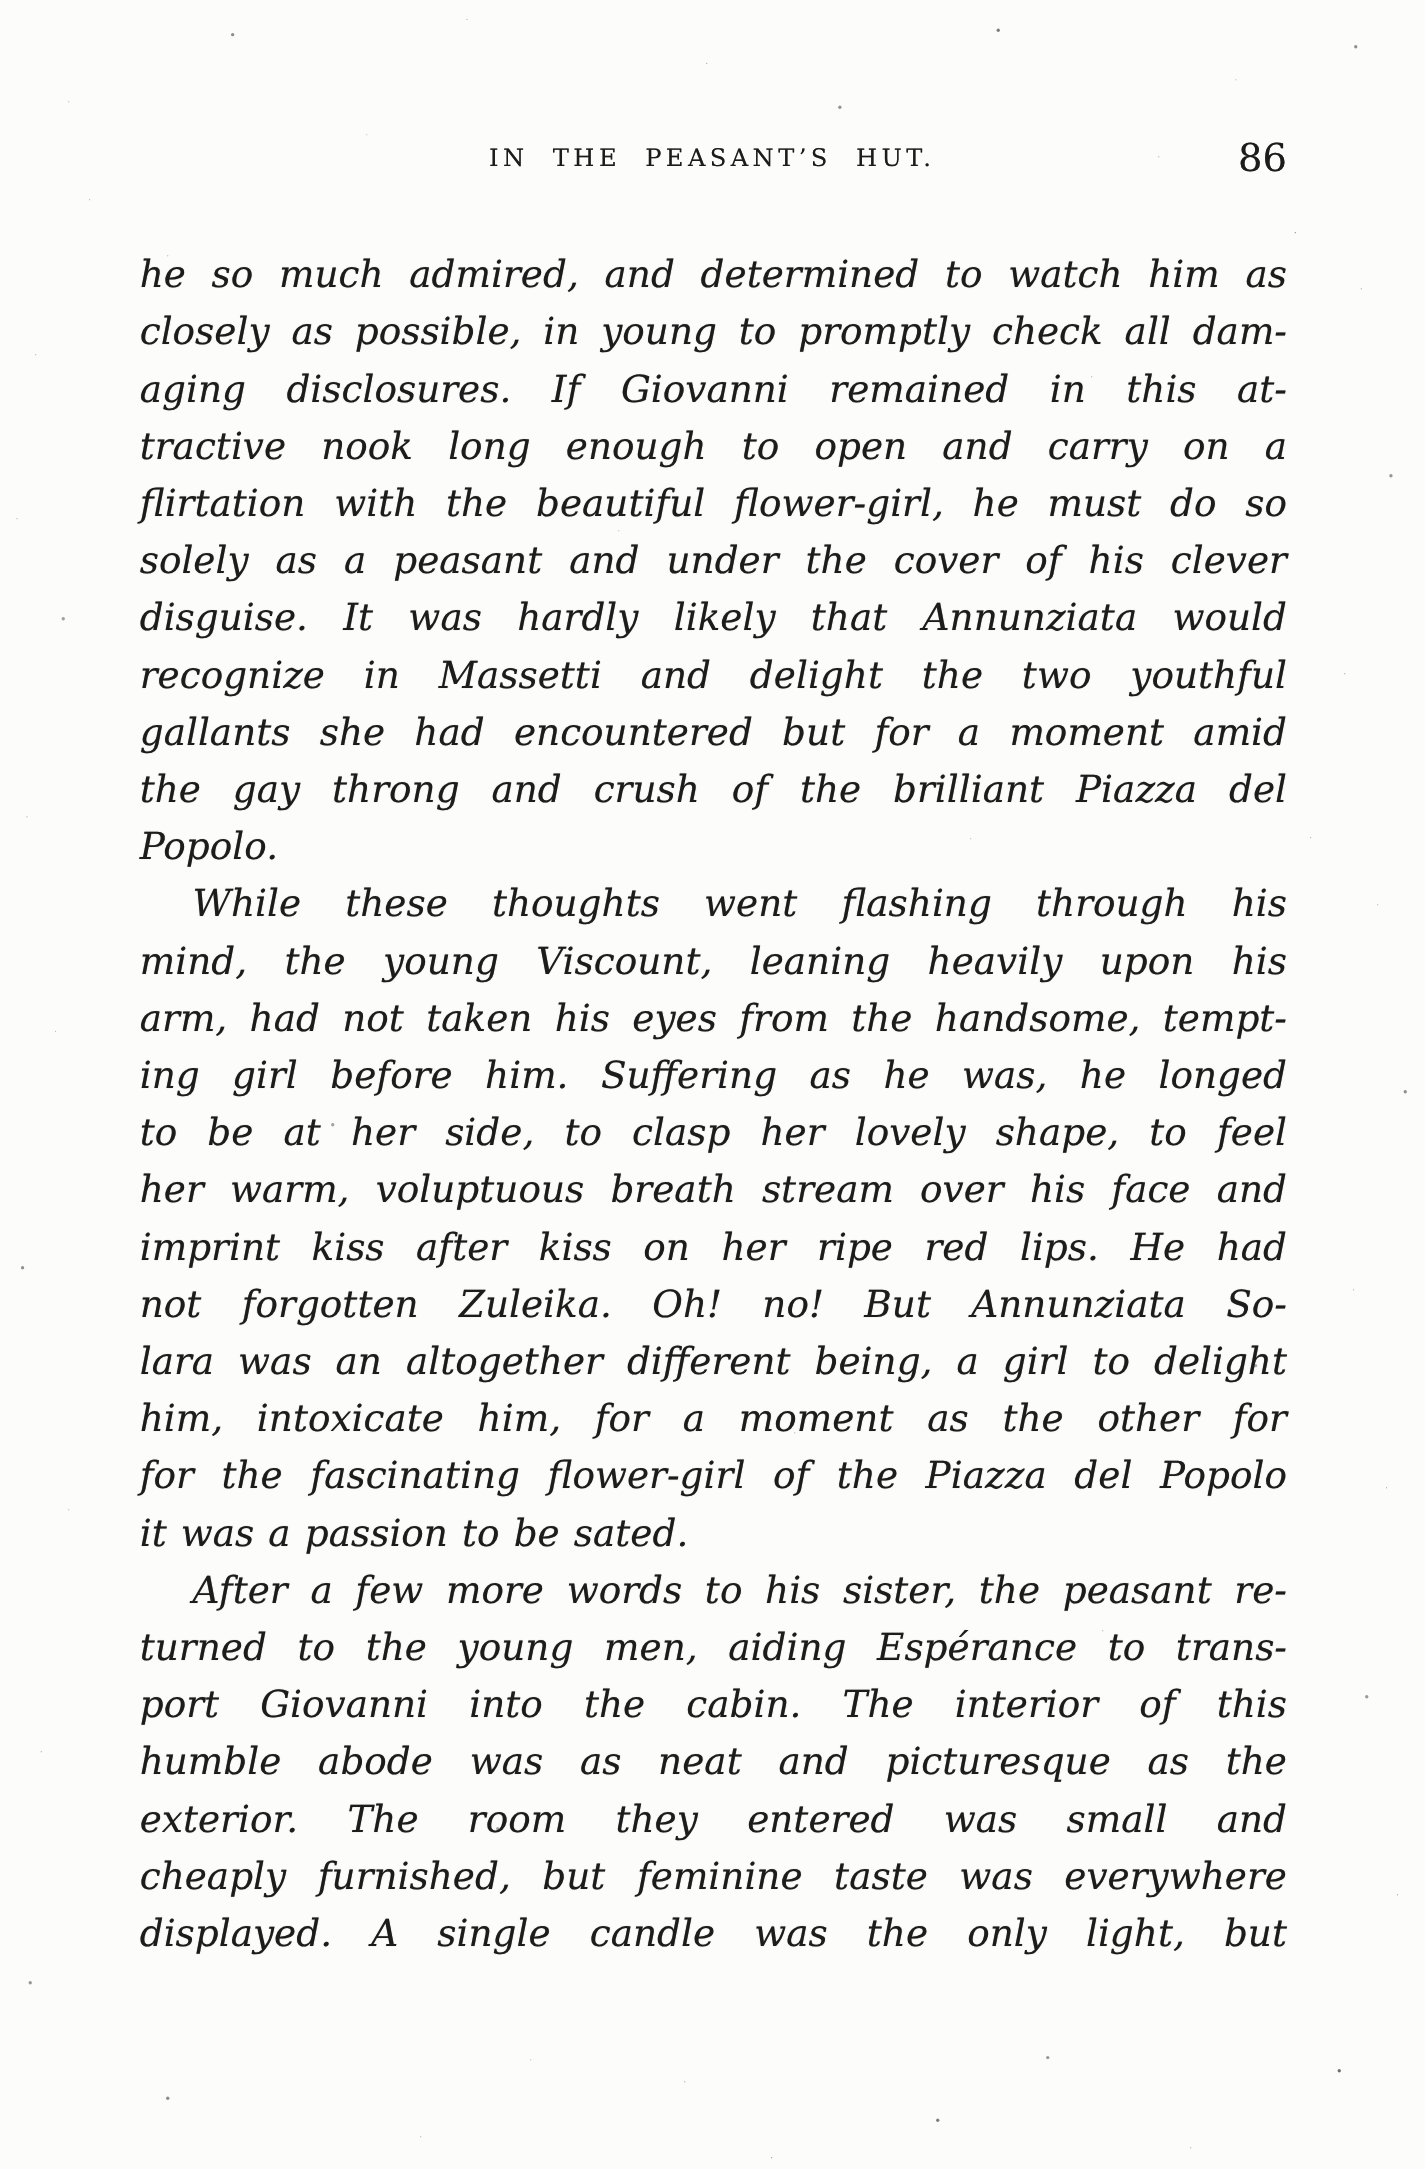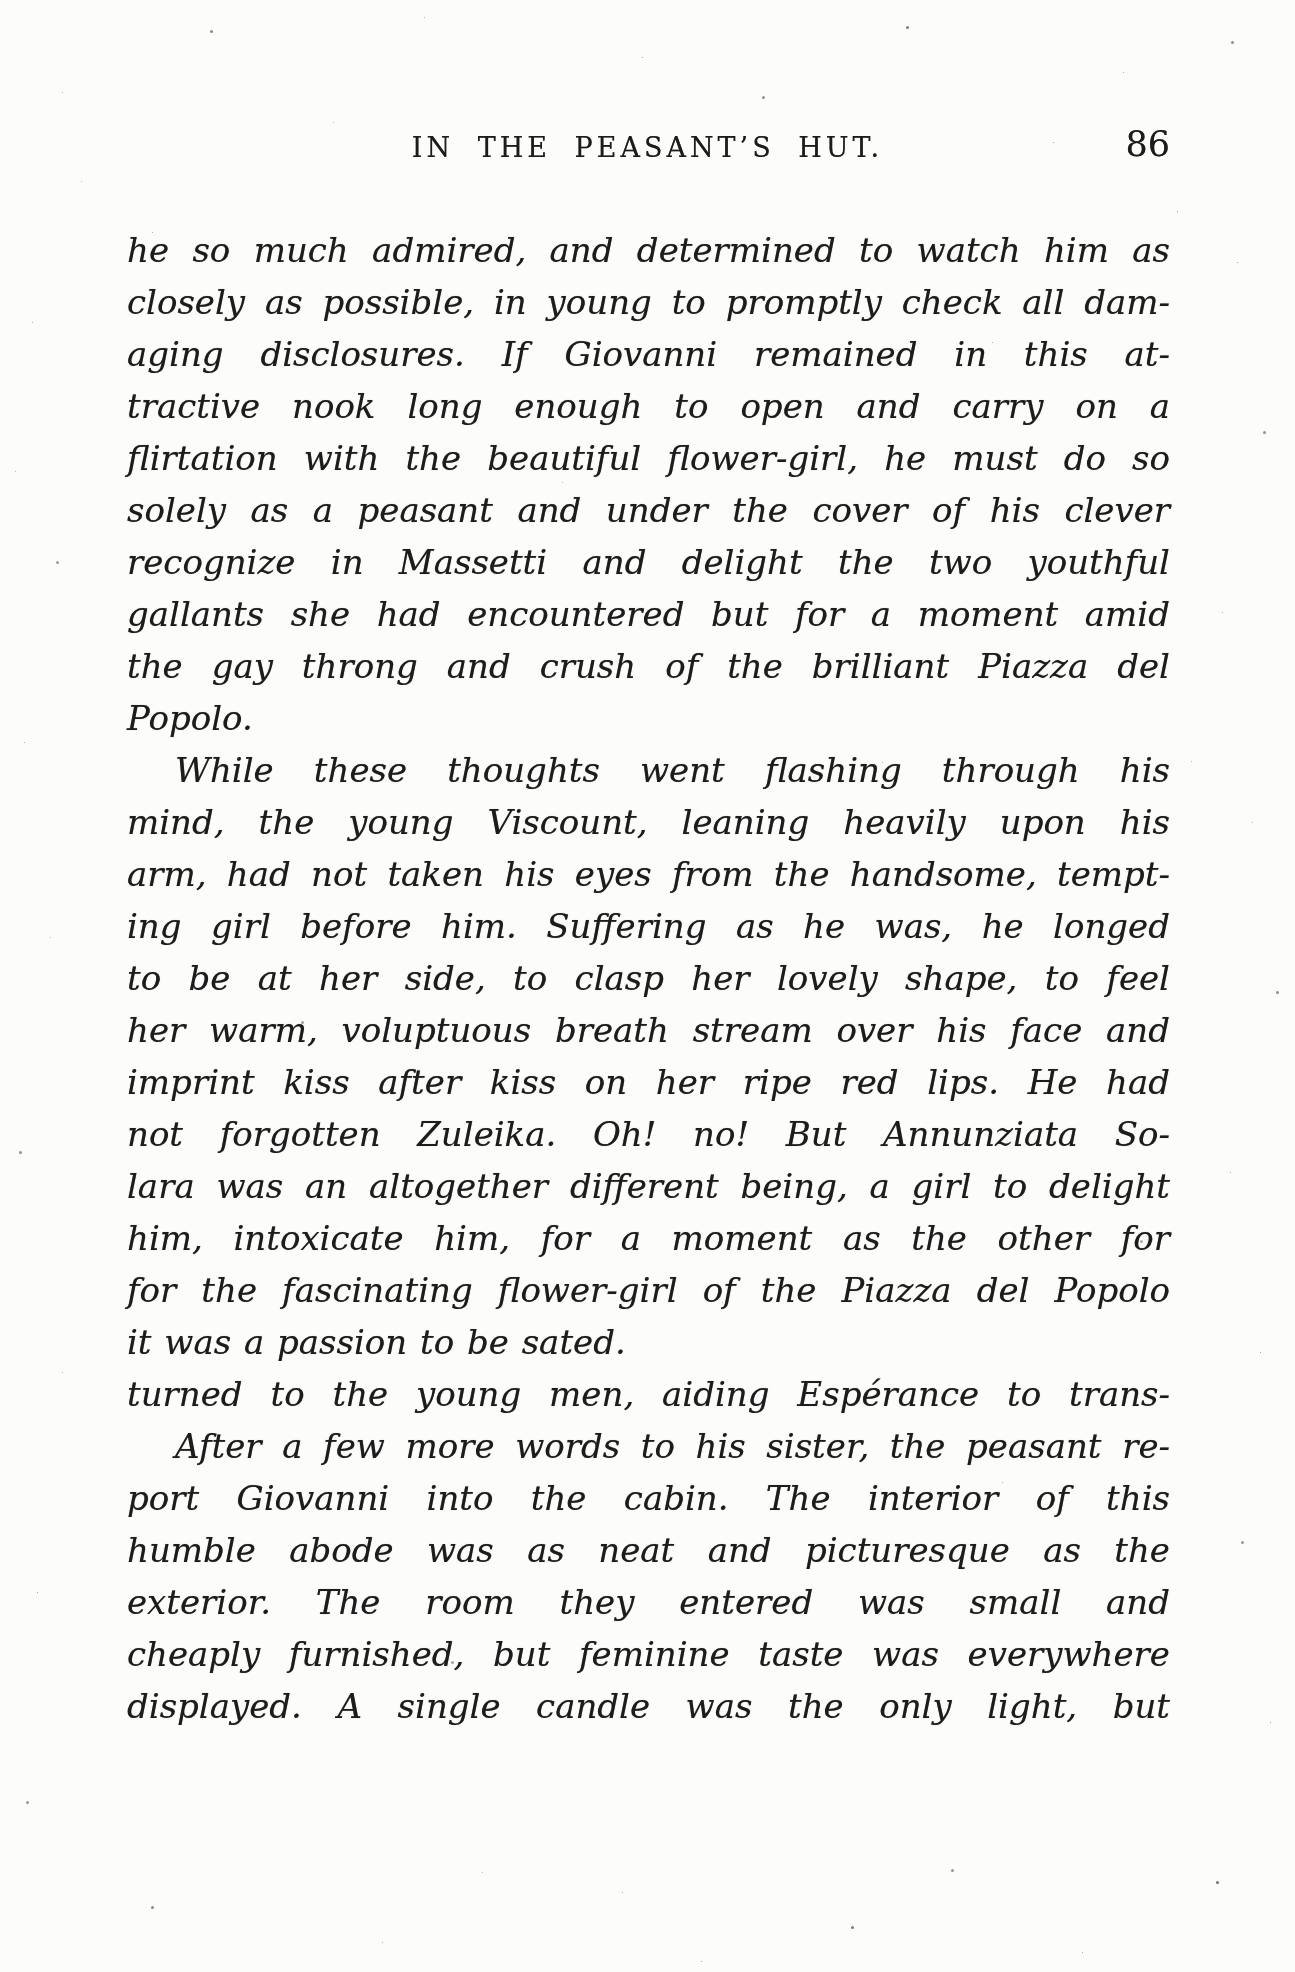--- a/index.html
+++ b/index.html
@@ -21,21 +21,21 @@
     inset: 0;
     overflow: hidden;
   }
   
   .running-head {
     position: absolute;
     top: 132px;
     left: 0;
     width: 100%;
     text-align: center;
-    font-size: 27px;
+    font-size: 22px;
     letter-spacing: 4px;
     word-spacing: 11px;
     white-space: nowrap;
     text-shadow: 0 0 0.6px rgba(25,25,25,0.6);
   }
   .page-number {
     position: absolute;
     top: 124px;
     right: 125px;
     font-size: 35px;
@@ -98,42 +98,43 @@
   <div class="page-number">86</div>
 
   <div class="page-body">
       <div class="paragraph">
         <div class="line just">he so much admired, and determined to watch him as</div>
         <div class="line just">closely as possible, in young to promptly check all dam-</div>
         <div class="line just">aging disclosures. If Giovanni remained in this at-</div>
         <div class="line just">tractive nook long enough to open and carry on a</div>
         <div class="line just">flirtation with the beautiful flower-girl, he must do so</div>
         <div class="line just">solely as a peasant and under the cover of his clever</div>
+        <div class="line just">disguise. It was hardly likely that Annunziata would</div>
         <div class="line just">recognize in Massetti and delight the two youthful</div>
         <div class="line just">gallants she had encountered but for a moment amid</div>
         <div class="line just">the gay throng and crush of the brilliant Piazza del</div>
         <div class="line">Popolo.</div>
       </div>
       <div class="paragraph">
         <div class="line just indent">While these thoughts went flashing through his</div>
         <div class="line just">mind, the young Viscount, leaning heavily upon his</div>
         <div class="line just">arm, had not taken his eyes from the handsome, tempt-</div>
         <div class="line just">ing girl before him. Suffering as he was, he longed</div>
         <div class="line just">to be at her side, to clasp her lovely shape, to feel</div>
         <div class="line just">her warm, voluptuous breath stream over his face and</div>
         <div class="line just">imprint kiss after kiss on her ripe red lips. He had</div>
         <div class="line just">not forgotten Zuleika. Oh! no! But Annunziata So-</div>
         <div class="line just">lara was an altogether different being, a girl to delight</div>
         <div class="line just">him, intoxicate him, for a moment as the other for</div>
         <div class="line just">for the fascinating flower-girl of the Piazza del Popolo</div>
         <div class="line">it was a passion to be sated.</div>
       </div>
       <div class="paragraph">
+        <div class="line just indent">After a few more words to his sister, the peasant re-</div>
         <div class="line just">turned to the young men, aiding Espérance to trans-</div>
-        <div class="line just indent">After a few more words to his sister, the peasant re-</div>
         <div class="line just">port Giovanni into the cabin. The interior of this</div>
         <div class="line just">humble abode was as neat and picturesque as the</div>
         <div class="line just">exterior. The room they entered was small and</div>
         <div class="line just">cheaply furnished, but feminine taste was everywhere</div>
         <div class="line just">displayed. A single candle was the only light, but</div>
       </div>
     </div>
 </div>
 
 </body></html>

